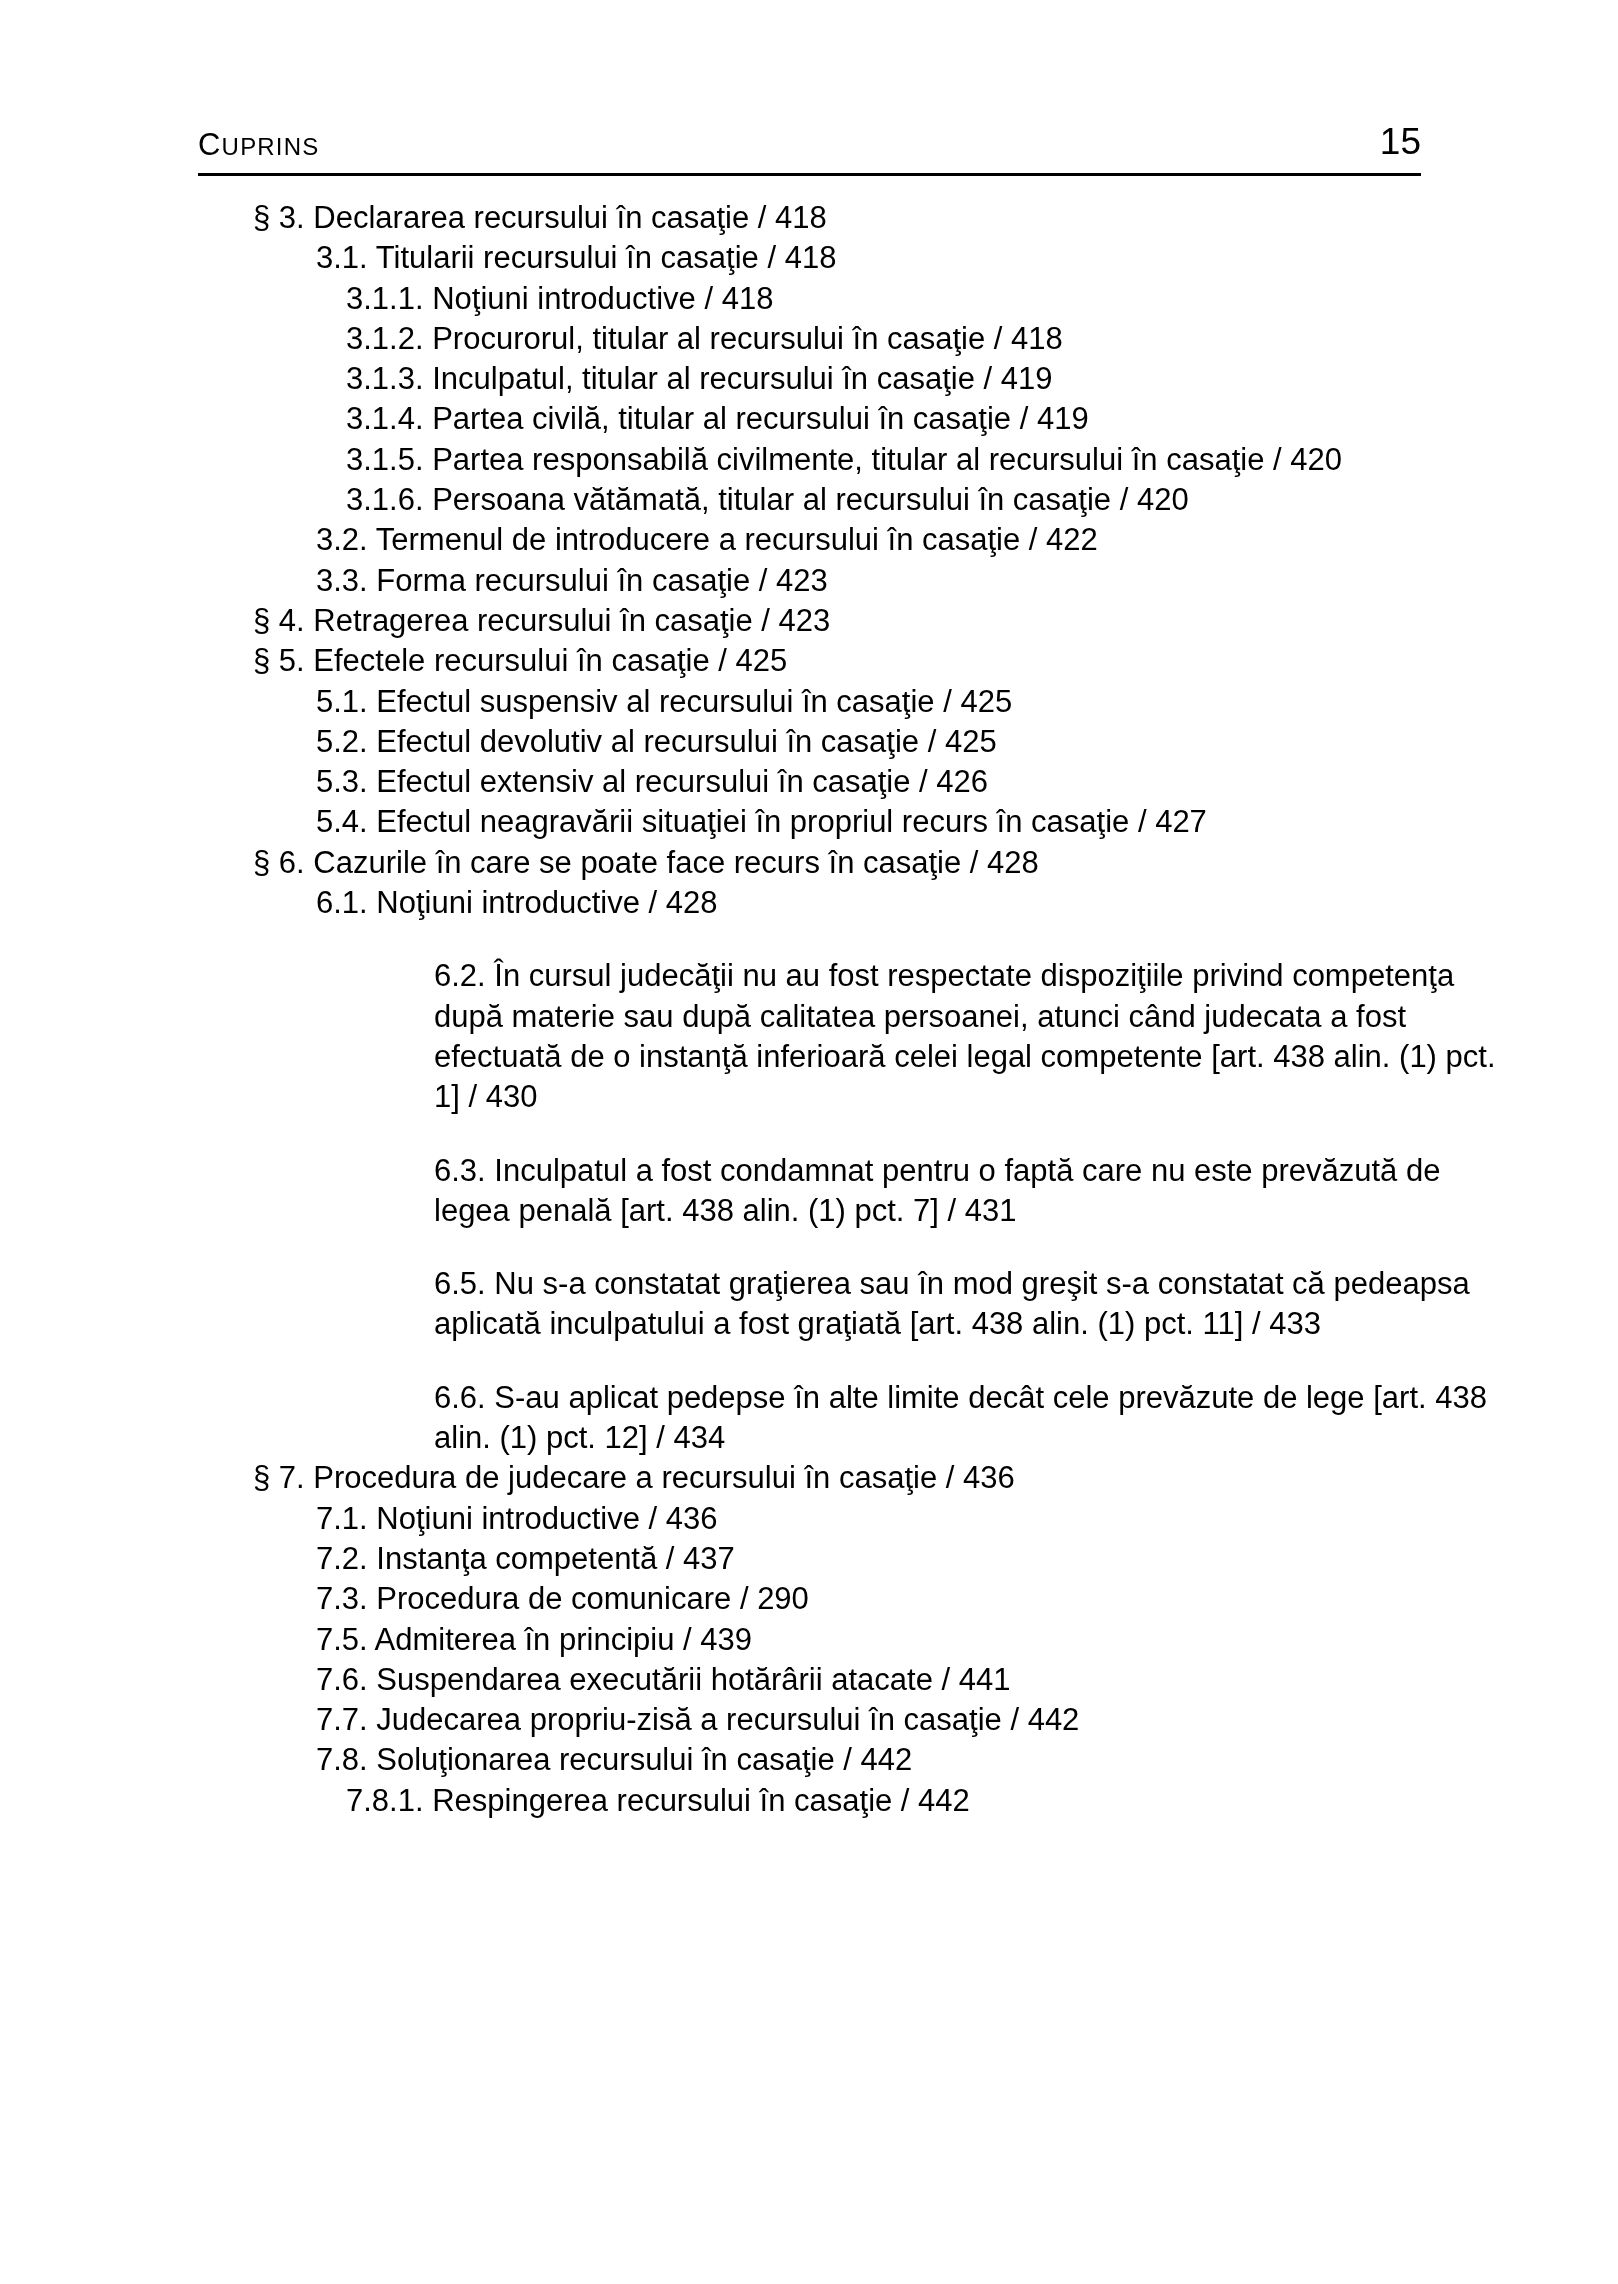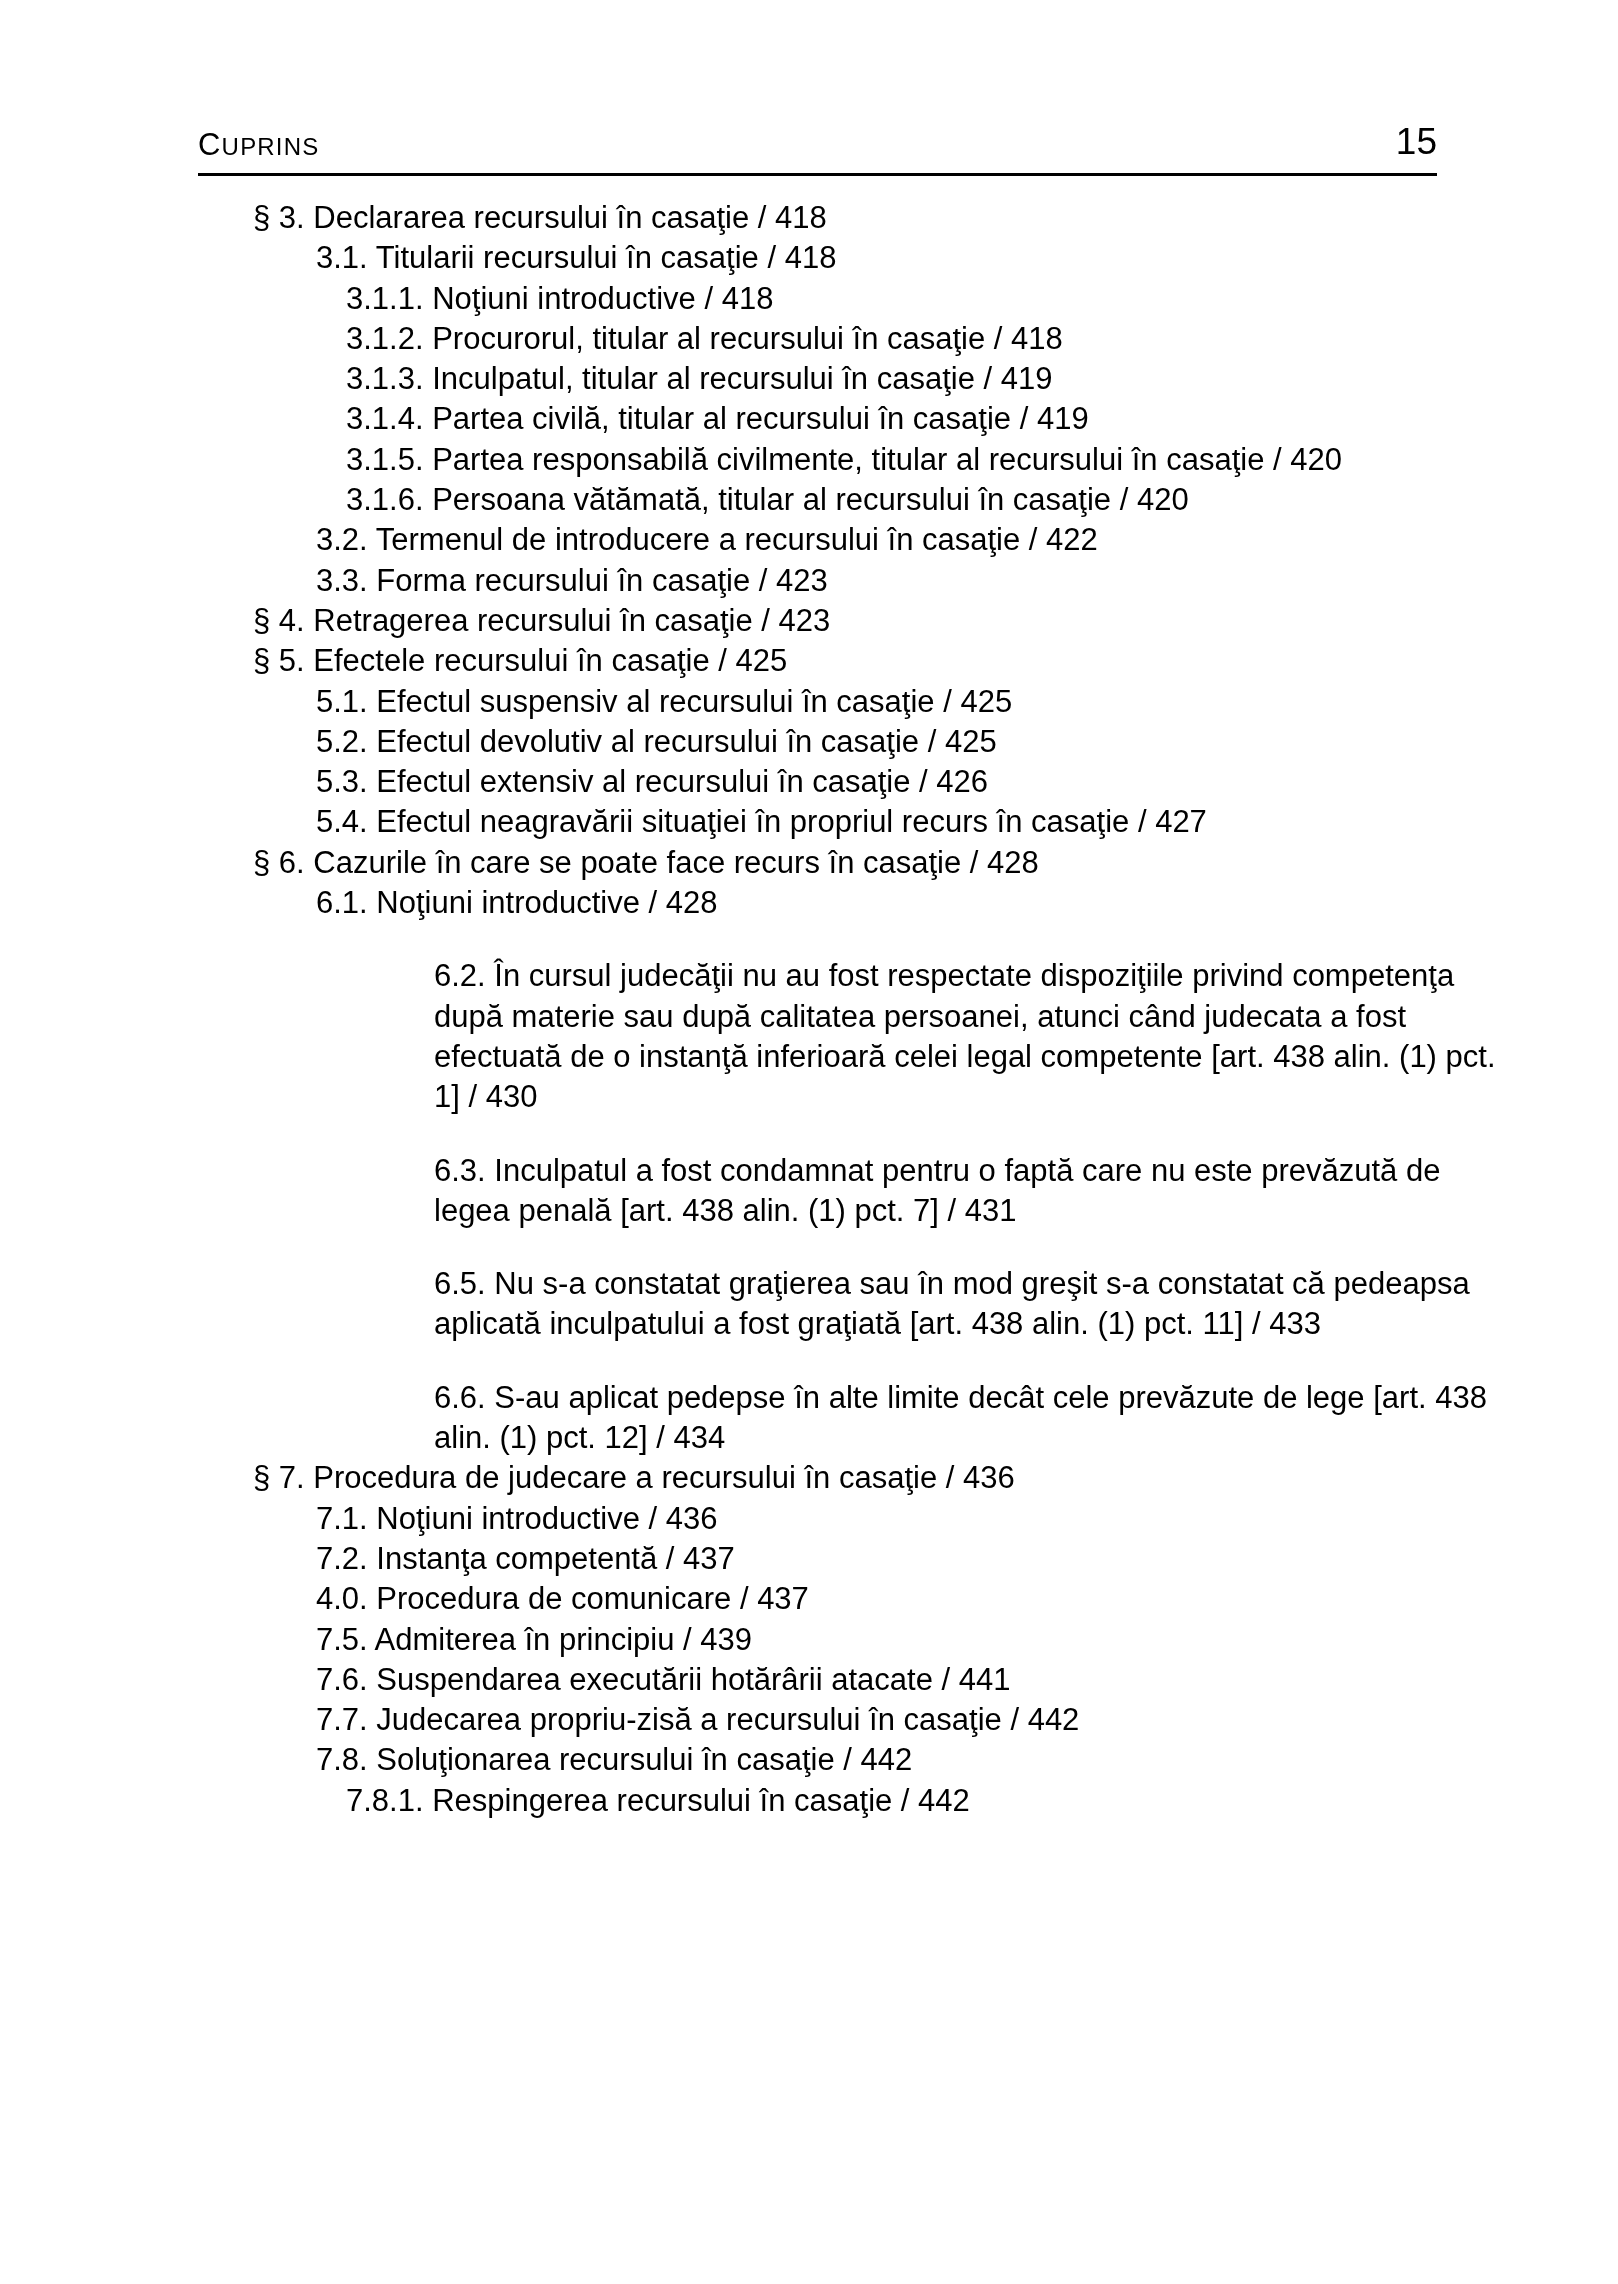--- a/index.html
+++ b/index.html
@@ -16,21 +16,21 @@
     height: 2284px;
     box-sizing: border-box;
     position: relative;
     background: #ffffff;
     padding: 0;
     overflow: hidden;
   }
   .header {
     position: absolute;
     left: 198px;
-    right: 182px;
+    right: 198px;
     top: 121px;
     display: flex;
     align-items: flex-end;
     justify-content: space-between;
     border-bottom: 3.2px solid #000;
     padding-bottom: 9.7px;
   }
   .header-left {
     font-family: "Liberation Sans", sans-serif;
     font-size: 24px;
@@ -94,21 +94,21 @@
       <div class="entry lvl-1">5.4. Efectul neagravării situaţiei în propriul recurs în casaţie  /  427</div>
       <div class="entry lvl-s">§ 6. Cazurile în care se poate face recurs în casaţie  /  428</div>
       <div class="entry lvl-1">6.1. Noţiuni introductive  /  428</div>
       <div class="entry lvl-1 wrap-0">6.2. În cursul judecăţii nu au fost respectate dispoziţiile privind competenţa după materie sau după calitatea persoanei, atunci când judecata a fost efectuată de o instanţă inferioară celei legal competente [art. 438 alin. (1) pct. 1]  /  430</div>
       <div class="entry lvl-1 wrap-0">6.3. Inculpatul a fost condamnat pentru o faptă care nu este prevăzută de legea penală [art. 438 alin. (1) pct. 7]  /  431</div>
       <div class="entry lvl-1 wrap-0">6.5. Nu s-a constatat graţierea sau în mod greşit s-a constatat că pedeapsa aplicată inculpatului a fost graţiată [art. 438 alin. (1) pct. 11]  /  433</div>
       <div class="entry lvl-1 wrap-0">6.6. S-au aplicat pedepse în alte limite decât cele prevăzute de lege [art. 438 alin. (1) pct. 12]  /  434</div>
       <div class="entry lvl-s">§ 7. Procedura de judecare a recursului în casaţie  /  436</div>
       <div class="entry lvl-1">7.1. Noţiuni introductive  /  436</div>
       <div class="entry lvl-1">7.2. Instanţa competentă  /  437</div>
-      <div class="entry lvl-1">4.0. Procedura de comunicare  /  437</div>
+      <div class="entry lvl-1">7.3. Procedura de comunicare  /  290</div>
       <div class="entry lvl-1">7.5. Admiterea în principiu  /  439</div>
       <div class="entry lvl-1">7.6. Suspendarea executării hotărârii atacate  /  441</div>
       <div class="entry lvl-1">7.7. Judecarea propriu-zisă a recursului în casaţie  /  442</div>
       <div class="entry lvl-1">7.8. Soluţionarea recursului în casaţie  /  442</div>
       <div class="entry lvl-2">7.8.1. Respingerea recursului în casaţie  /  442</div>
     </div>
 
 </div>
 
 

